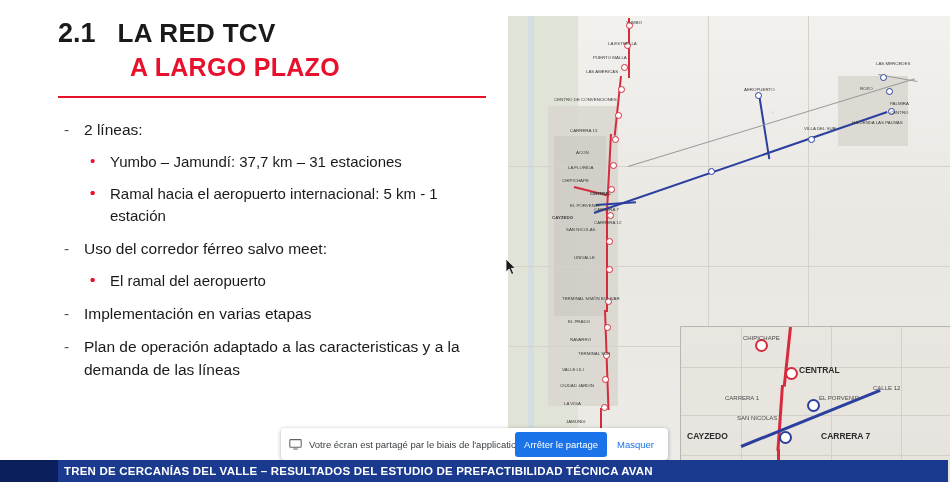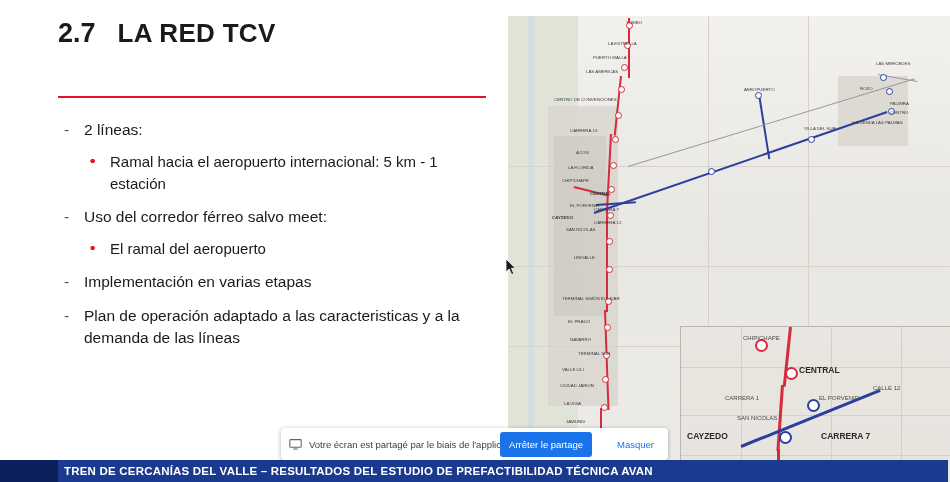--- a/index.html
+++ b/index.html
@@ -278,21 +278,21 @@
     white-space: nowrap;
     overflow: hidden;
   }
   #stop-share-btn {
     background: #1a73e8;
     color: #ffffff;
     font-size: 9.5px;
     border: none;
     border-radius: 3px;
     padding: 7px 9px;
-    margin-right: 19px;
+    margin-right: 4px;
     cursor: pointer;
     white-space: nowrap;
     font-family: "Liberation Sans", sans-serif;
   }
   #hide-share-btn {
     background: transparent;
     color: #1a73e8;
     font-size: 9.5px;
     border: none;
     padding: 5px 6px;
@@ -313,33 +313,35 @@
 </style>
 </head>
 <body>
 
 <div id="screen">
 
   <div id="slide">
 
     <div id="slide-title-block">
       <div class="title-row">
-        <div id="slide-number">2.7</div>
+        <div id="slide-number">2.1</div>
         <div id="slide-title-main">LA RED TCV</div>
       </div>
+      <div id="slide-title-sub">A LARGO PLAZO</div>
     </div>
     <div id="title-rule"></div>
 
     <div id="bullets">
       <div class="b1">
         <span class="dash">-</span>
         <span>2 líneas:</span>
       </div>
       <div class="b2">
         <span class="dot">•</span>
+        <span>Yumbo – Jamundí: 37,7 km – 31 estaciones</span>
       </div>
       <div class="b2">
         <span class="dot">•</span>
       </div>
       <div class="b2">
         <span class="dot">•</span>
         <span>Ramal hacia el aeropuerto internacional: 5 km - 1 estación</span>
       </div>
       <div class="b1">
         <span class="dash">-</span>

